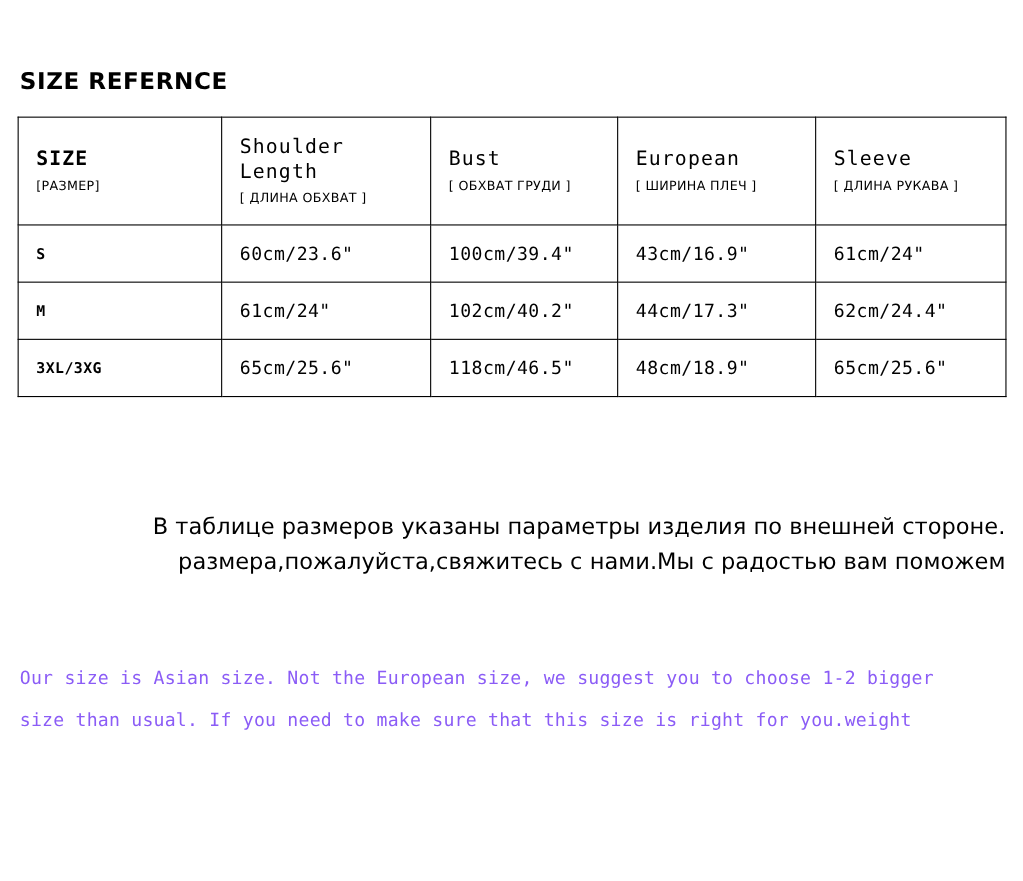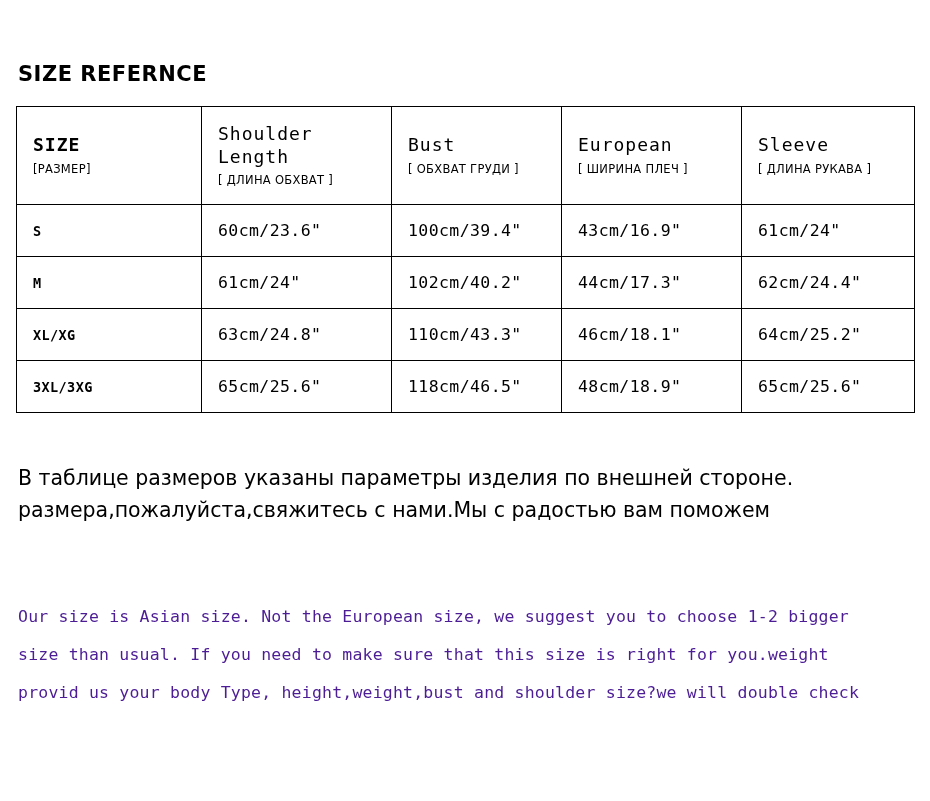--- a/index.html
+++ b/index.html
@@ -85,40 +85,40 @@
   .col-len  { width: 190px; }
   .col-bust { width: 170px; }
   .col-sho  { width: 180px; }
   .col-slv  { width: 173px; }
 
   .ru-block {
     position: absolute;
     left: 18px;
     top: 462px;
     width: 896px;
-    text-align: left;
+    text-align: right;
     font-family: "DejaVu Sans", sans-serif;
     font-size: 20.5px;
     line-height: 32px;
     color: #000;
   }
   .ru-block .ru-line {
     display: block;
     white-space: nowrap;
   }
   .en-block {
     position: absolute;
     left: 18px;
     top: 598px;
     width: 900px;
     font-family: "DejaVu Sans Mono", monospace;
     font-size: 16.5px;
     line-height: 38px;
     letter-spacing: 0.2px;
-    color: #4c1d95;
+    color: #8b5cf6;
   }
   .en-block .en-line {
     display: block;
     white-space: nowrap;
   }
 </style>
 </head>
 <body>
 
 <div class="page">
@@ -166,40 +166,32 @@
         <td class="cell-val">61cm/24"</td>
       </tr>
       <tr>
         <td class="cell-size">M</td>
         <td class="cell-val">61cm/24"</td>
         <td class="cell-val">102cm/40.2"</td>
         <td class="cell-val">44cm/17.3"</td>
         <td class="cell-val">62cm/24.4"</td>
       </tr>
       <tr>
-        <td class="cell-size">XL/XG</td>
-        <td class="cell-val">63cm/24.8"</td>
-        <td class="cell-val">110cm/43.3"</td>
-        <td class="cell-val">46cm/18.1"</td>
-        <td class="cell-val">64cm/25.2"</td>
-      </tr>
-      <tr>
         <td class="cell-size">3XL/3XG</td>
         <td class="cell-val">65cm/25.6"</td>
         <td class="cell-val">118cm/46.5"</td>
         <td class="cell-val">48cm/18.9"</td>
         <td class="cell-val">65cm/25.6"</td>
       </tr>
     </tbody>
   </table>
 
   <div class="ru-block">
     <span class="ru-line">В таблице размеров указаны параметры изделия по внешней стороне.</span>
     <span class="ru-line">размера,пожалуйста,свяжитесь с нами.Мы с радостью вам поможем</span>
   </div>
 
   <div class="en-block">
     <span class="en-line">Our size is Asian size. Not the European size, we suggest you to choose 1-2 bigger</span>
     <span class="en-line">size than usual. If you need to make sure that this size is right for you.weight</span>
-    <span class="en-line">provid us your body Type, height,weight,bust and shoulder size?we will double check</span>
   </div>
 
 </div>
 
 </body></html>

